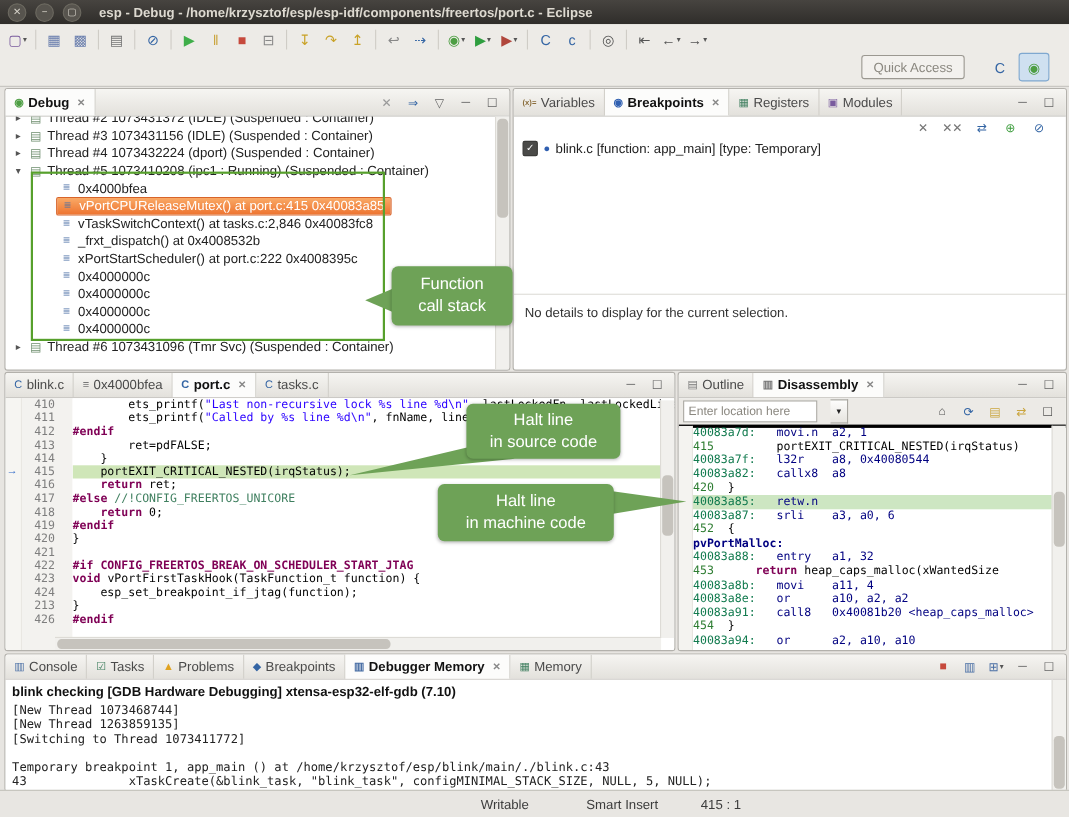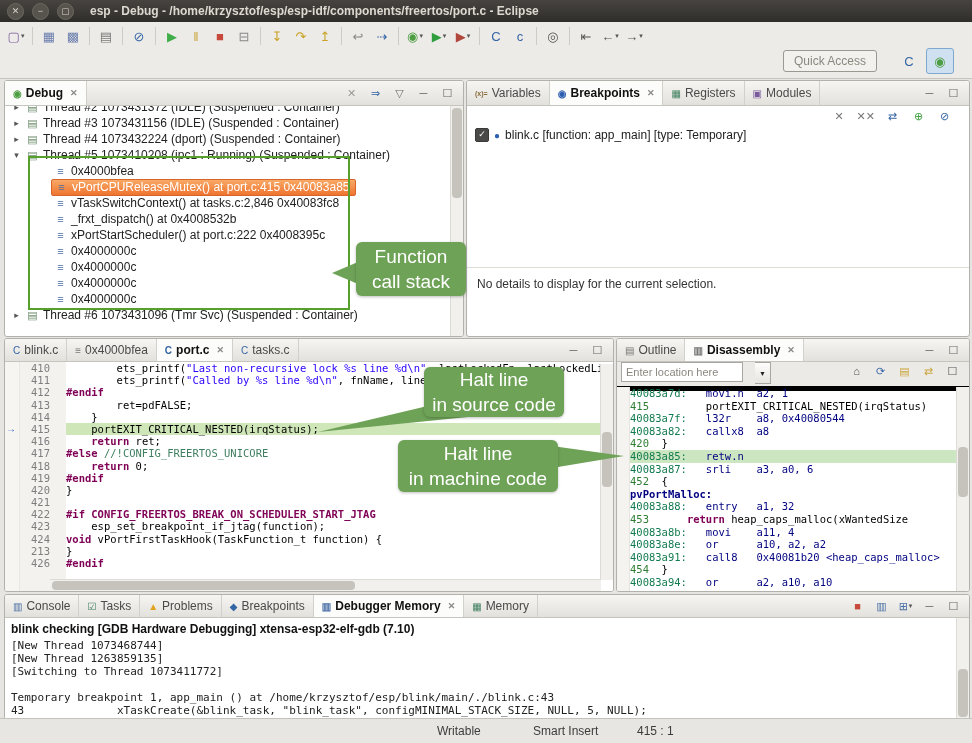--- a/index.html
+++ b/index.html
@@ -73,21 +73,21 @@
   .codearea{flex:1;position:relative;overflow:hidden;background:#fff;
     font:10.5px "DejaVu Sans Mono",monospace}
   .crow{height:12.2px;line-height:12.2px;white-space:pre}
   .crow.hl{background:#cfe6b8}
   .hsb{position:absolute;left:45px;right:12px;bottom:0;height:11px;background:#f1f0ed;border-top:1px solid #dddbd6}
   .hsb .thumb{position:absolute;top:1px;bottom:1px;background:#c6c3bd;border-radius:4px;left:2px;width:55%}
   .ed-vsb{bottom:11px}
 
   
   .dis-toolbar{position:absolute;left:0;top:23px;right:0;height:24px;background:#eceae6;
-    border-bottom:5px solid #000000;display:flex;align-items:flex-start;padding:0 4px;gap:12px}
+    border-bottom:3px solid #000000;display:flex;align-items:center;padding:0 4px;gap:12px}
   .loc-combo{width:112px;height:18px;border:1px solid #a9a7a1;background:#fff;color:#8b8880;font-size:11px;
     display:flex;align-items:center;padding:0 4px;overflow:hidden;white-space:nowrap}
   .loc-dd{width:15px;height:20px;border:1px solid #a9a7a1;border-left:none;
     background:linear-gradient(#fdfdfc,#e6e4df);font-size:7px;display:flex;align-items:center;justify-content:center}
   .dis-body{position:absolute;left:0;top:48px;right:12px;bottom:0;display:flex;overflow:hidden}
   .dis-ruler{width:12px;background:#f4f3f0;border-right:1px solid #e6e4df}
   .dis-code{flex:1;overflow:hidden;font:10.5px "DejaVu Sans Mono",monospace}
   .drow{height:12.6px;line-height:12.6px;white-space:pre}
   .drow.hl{background:#cde6c2}
 
@@ -111,21 +111,21 @@
   .tk-a{color:#117a4e}
   .tk-o{color:#000080}
   .tk-ln{color:#2e7d32}
   .tk-lbl{color:#000080;font-weight:bold}
 
   
   .green-rect{position:absolute;left:28px;top:156px;width:318px;height:150px;border:2px solid #57a02c;
     z-index:40;pointer-events:none}
   .callout{position:absolute;background:#6ea257;color:#fff;border-radius:6px;z-index:51;
     display:flex;flex-direction:column;align-items:center;justify-content:center;
-    font-size:19px;line-height:1.32;box-shadow:0 1px 3px rgba(0,0,0,.25);pointer-events:none;text-align:center}
+    font-size:15px;line-height:1.32;box-shadow:0 1px 3px rgba(0,0,0,.25);pointer-events:none;text-align:center}
   .tails{position:absolute;left:0;top:0;width:972px;height:743px;z-index:50;pointer-events:none}
 </style>
 </head>
 <body>
 
 <div class="titlebar">
   <div class="winbtns" id="winbtns">
       <div class="winbtn">✕</div>
       <div class="winbtn">−</div>
       <div class="winbtn">▢</div>
@@ -469,22 +469,22 @@
         <div class="crow"><span class="tk-p">        ret=pdFALSE;</span></div>
         <div class="crow"><span class="tk-p">    }</span></div>
         <div class="crow hl"><span class="tk-p">    portEXIT_CRITICAL_NESTED(irqStatus);</span></div>
         <div class="crow"><span class="tk-p">    </span><span class="tk-k">return</span><span class="tk-p"> ret;</span></div>
         <div class="crow"><span class="tk-d">#else </span><span class="tk-c">//!CONFIG_FREERTOS_UNICORE</span></div>
         <div class="crow"><span class="tk-p">    </span><span class="tk-k">return</span><span class="tk-p"> 0;</span></div>
         <div class="crow"><span class="tk-d">#endif</span></div>
         <div class="crow"><span class="tk-p">}</span></div>
         <div class="crow"></div>
         <div class="crow"><span class="tk-d">#if CONFIG_FREERTOS_BREAK_ON_SCHEDULER_START_JTAG</span></div>
+        <div class="crow"><span class="tk-k">void</span><span class="tk-p"> vPortFirstTaskHook(TaskFunction_t function) {</span></div>
         <div class="crow"><span class="tk-p">    esp_set_breakpoint_if_jtag(function);</span></div>
-        <div class="crow"><span class="tk-k">void</span><span class="tk-p"> vPortFirstTaskHook(TaskFunction_t function) {</span></div>
         <div class="crow"><span class="tk-p">}</span></div>
         <div class="crow"><span class="tk-d">#endif</span></div>
       </div>
   </div>
   <div class="vscroll ed-vsb">
       <div class="thumb" style="top:68px;height:55px"></div>
     </div>
   <div class="hsb">
       <div class="thumb"></div>
     </div>

